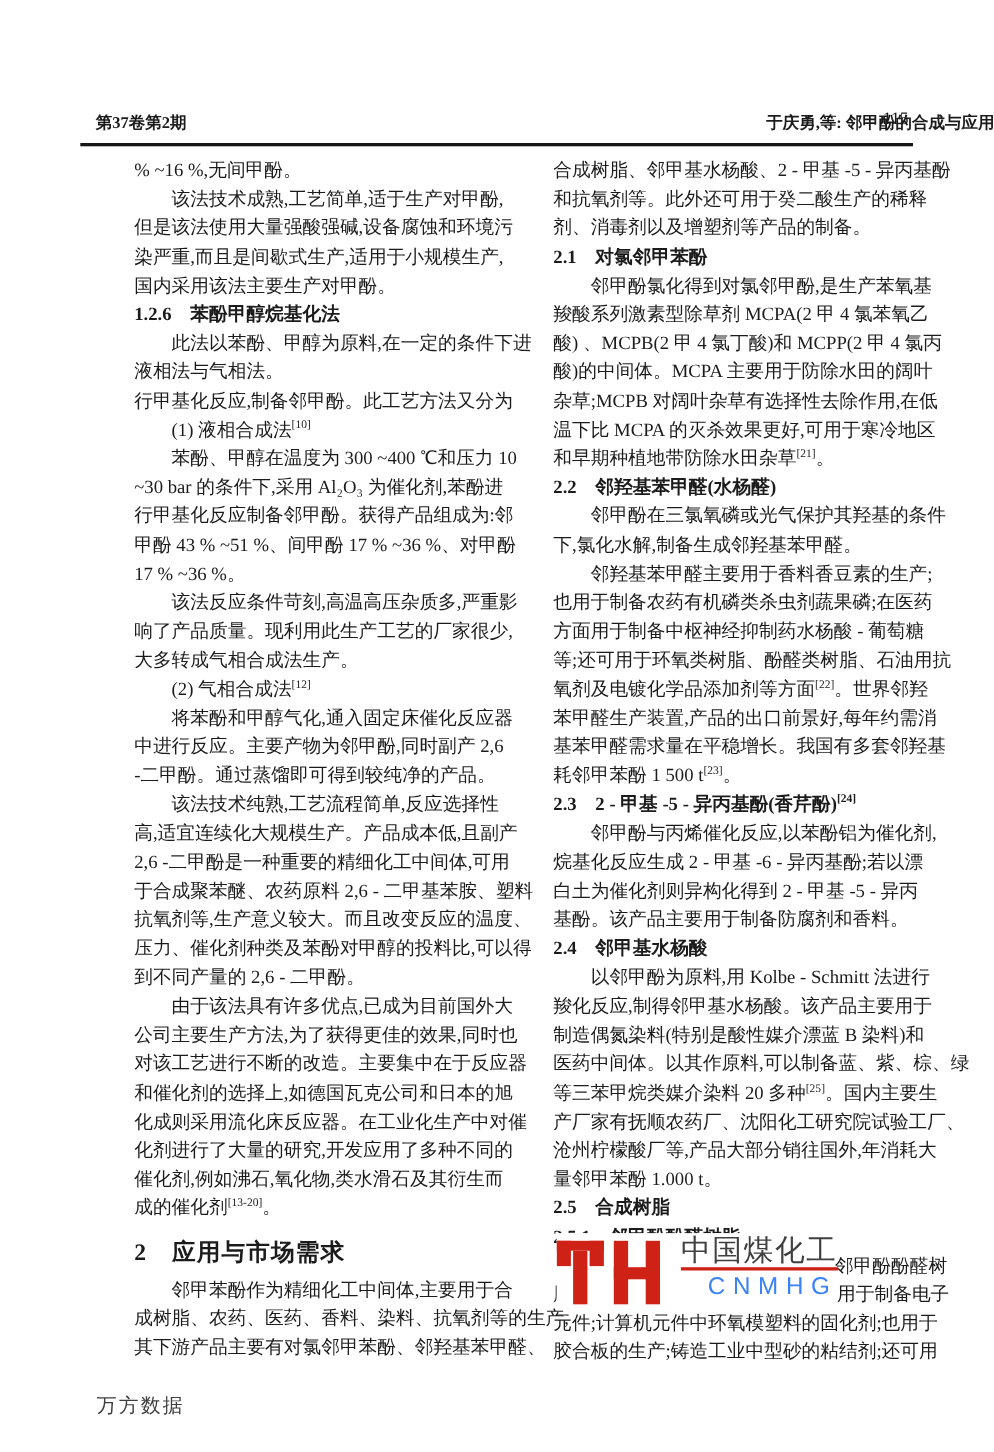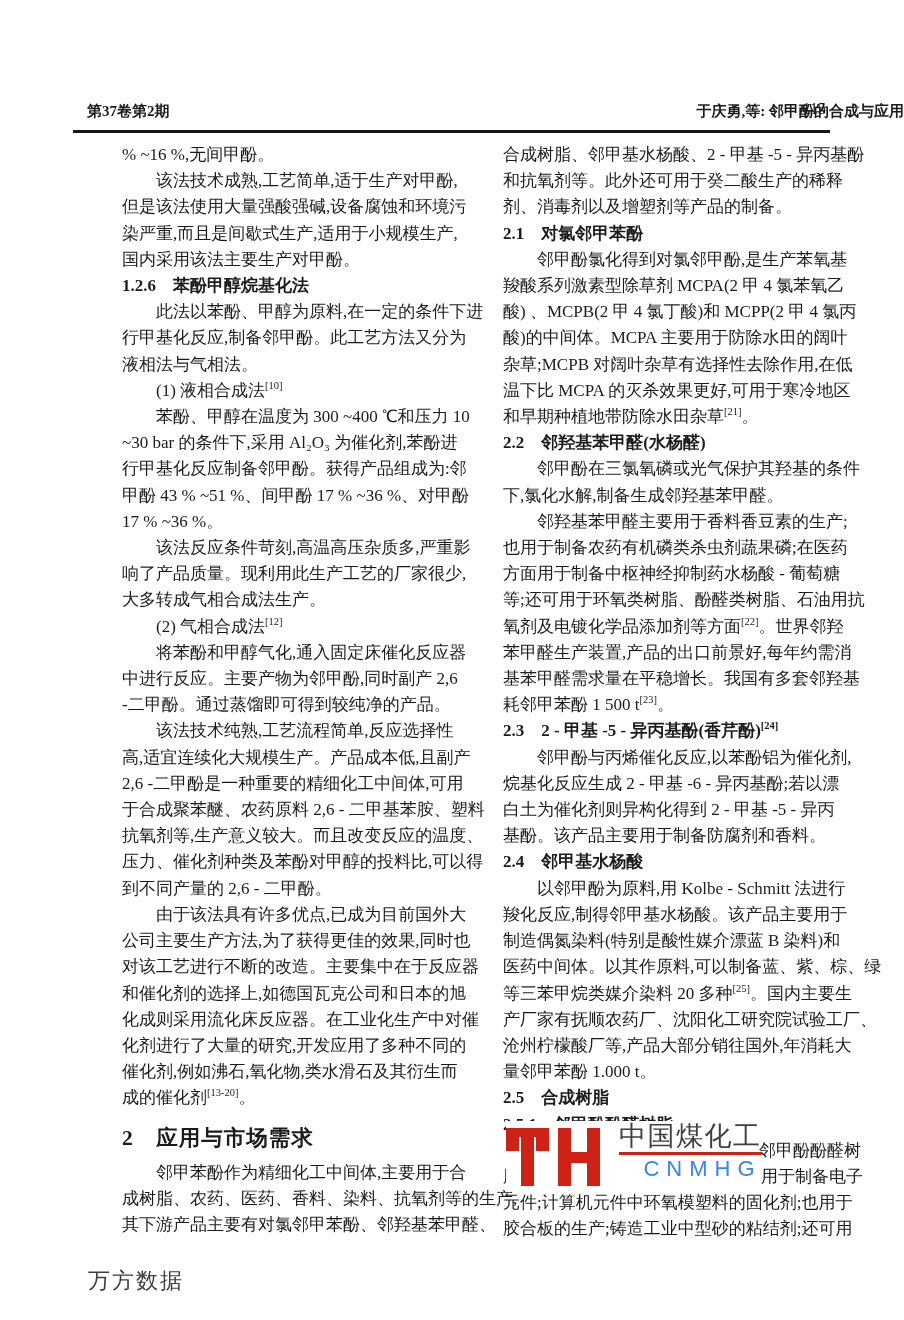--- a/index.html
+++ b/index.html
@@ -20,43 +20,43 @@
   .h2 { font-weight:bold; font-size:21.5px; padding:13px 0 9px 0; letter-spacing:1px; }
   sup { font-size:10.5px; line-height:0; }
   .gap { display:inline-block; }
   .watermark { position:absolute; left:506px; top:1121px; width:226px; height:68px;
                background:#ffffff; display:flex; align-items:flex-start; }
   .wm-logo { width:96px; height:62px; flex:0 0 auto; margin-top:3px; }
   .wm-text { margin-left:17px; font-family:"Liberation Sans", sans-serif;text-align:right; }
   .wm-cn { font-size:27px; color:#404040; line-height:31px; letter-spacing:1.5px; white-space:nowrap; }
   .wm-rule { height:3px; background:#cf2217; margin:0 0 1px 0; }
   .wm-en { font-size:22px; color:#3b82f6; letter-spacing:7px; line-height:26px; white-space:nowrap; }
-  .footer-brand { position:absolute; left:88px; top:1266px; font-size:22px; color:#3e3e3e;
+  .footer-brand { position:absolute; left:88px; top:1266px; font-size:18px; color:#3e3e3e;
                   font-family:Liberation Sans, sans-serif; letter-spacing:2px; }
 </style>
 </head>
 <body>
 
 <div class="page">
 
   <div class="hdr-issue">第37卷第2期</div>
   <div class="hdr-title">于庆勇,等: 邻甲酚的合成与应用</div>
   <div class="hdr-page">115</div>
   <div class="hdr-rule"></div>
 
   <div class="col col-left">
       <div class="tline">% ~16 %,无间甲酚。</div>
       <div class="tline ind">该法技术成熟,工艺简单,适于生产对甲酚,</div>
       <div class="tline">但是该法使用大量强酸强碱,设备腐蚀和环境污</div>
       <div class="tline">染严重,而且是间歇式生产,适用于小规模生产,</div>
       <div class="tline">国内采用该法主要生产对甲酚。</div>
       <div class="tline h3">1.2.6　苯酚甲醇烷基化法</div>
       <div class="tline ind">此法以苯酚、甲醇为原料,在一定的条件下进</div>
+      <div class="tline">液相法与气相法。</div>
       <div class="tline">行甲基化反应,制备邻甲酚。此工艺方法又分为</div>
-      <div class="tline">液相法与气相法。</div>
       <div class="tline ind">(1) 液相合成法<sup>[10]</sup></div>
       <div class="tline ind">苯酚、甲醇在温度为 300 ~400 ℃和压力 10</div>
       <div class="tline">~30 bar 的条件下,采用 Al₂O₃ 为催化剂,苯酚进</div>
       <div class="tline">行甲基化反应制备邻甲酚。获得产品组成为:邻</div>
       <div class="tline">甲酚 43 % ~51 %、间甲酚 17 % ~36 %、对甲酚</div>
       <div class="tline">17 % ~36 %。</div>
       <div class="tline ind">该法反应条件苛刻,高温高压杂质多,严重影</div>
       <div class="tline">响了产品质量。现利用此生产工艺的厂家很少,</div>
       <div class="tline">大多转成气相合成法生产。</div>
       <div class="tline ind">(2) 气相合成法<sup>[12]</sup></div>

